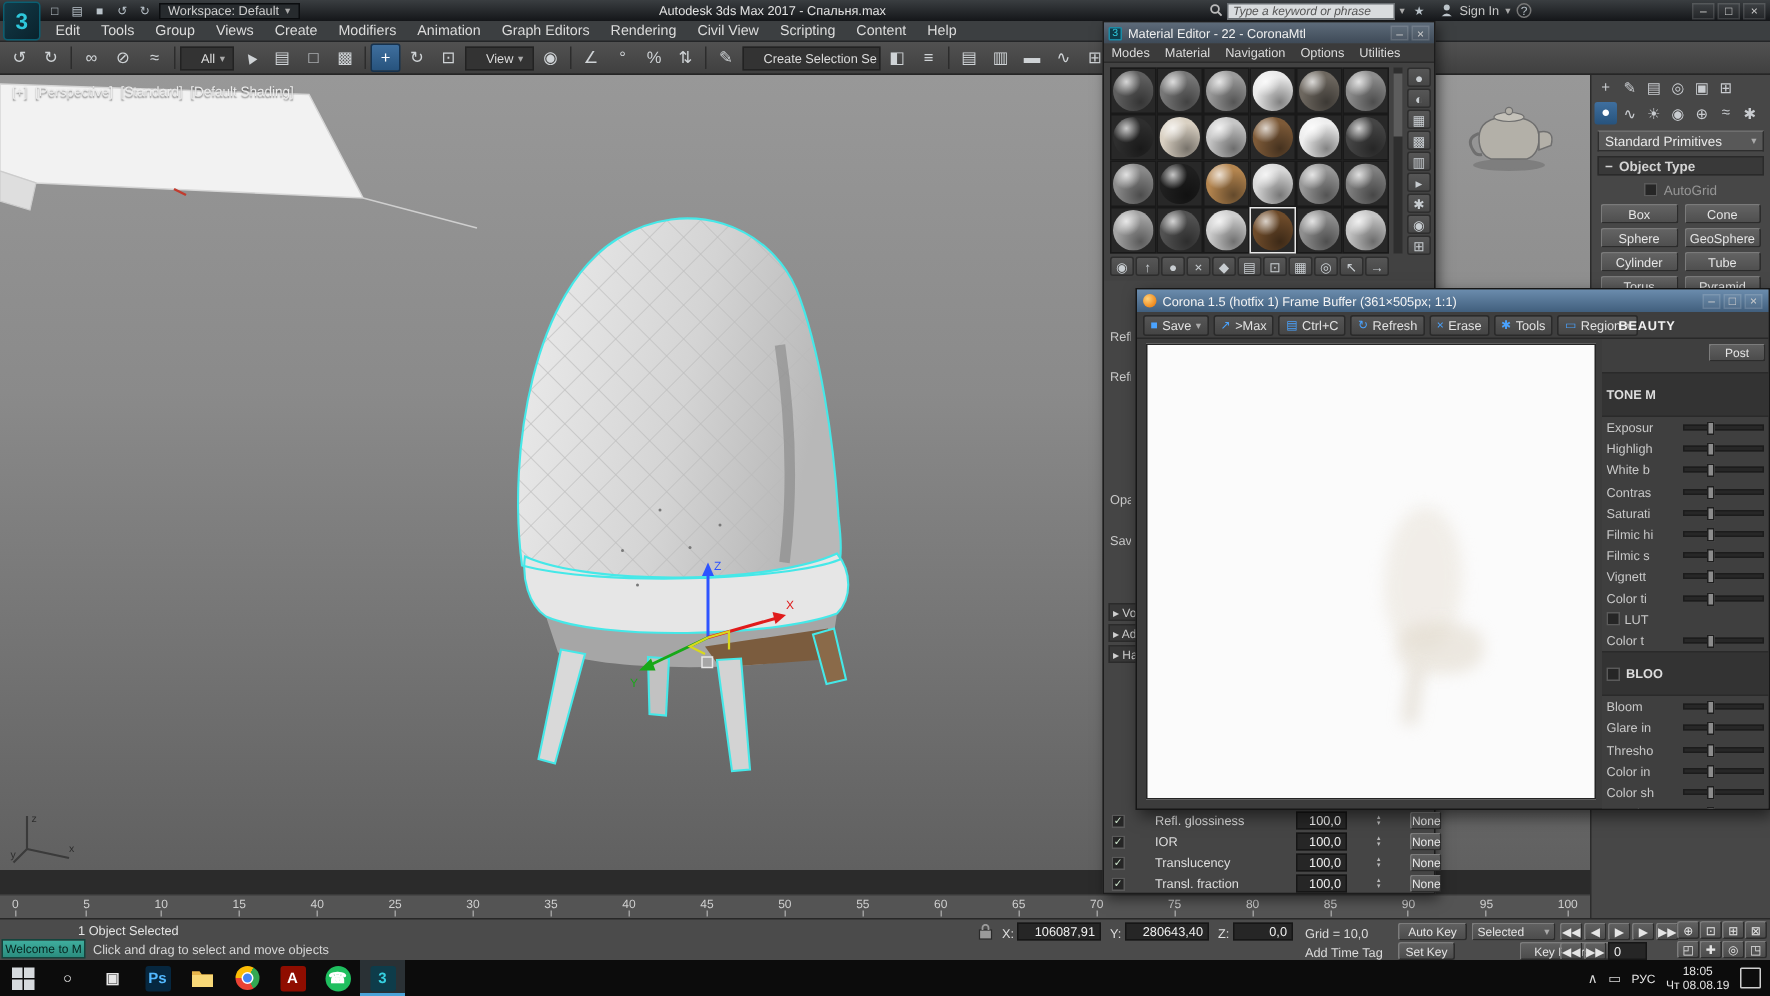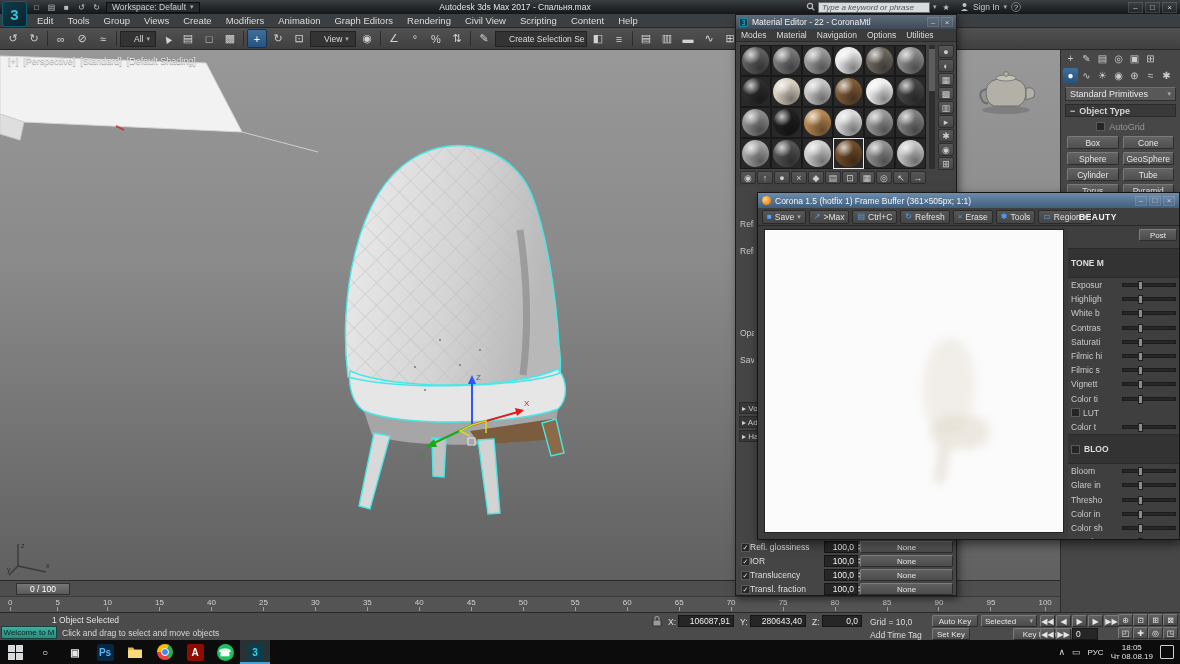--- a/index.html
+++ b/index.html
@@ -84,21 +84,21 @@
 .sphere{width:27px;height:27px;border-radius:50%;}
 #me-vscroll{position:absolute;left:193px;top:30px;width:6px;height:124px;background:#2e2e2e;}
 #me-vscroll div{position:absolute;left:0;top:4px;width:6px;height:42px;background:#5d5d5d;}
 #me-vicons{position:absolute;left:202px;top:30px;display:flex;flex-direction:column;gap:1px;}
 .me-icon{width:16px;height:13px;display:flex;align-items:center;justify-content:center;font-size:9px;color:#c8cdd1;background:linear-gradient(#565656,#474747);border:1px solid #2e2e2e;border-radius:2px;}
 #me-hicons{position:absolute;left:4px;top:156px;display:flex;gap:1px;}
 #me-params-bg{position:absolute;left:0;top:172px;right:0;bottom:0;background:#454545;}
 .strip-label{position:absolute;left:4px;width:14px;overflow:hidden;white-space:nowrap;font-size:8.5px;color:#c9c9c9;}
 .strip-sec{position:absolute;left:3px;width:21px;height:12px;overflow:hidden;background:#383838;border:1px solid #2b2b2b;font-size:8px;color:#d0d0d0;display:flex;align-items:center;gap:2px;padding-left:2px;white-space:nowrap;}
 #mp-rows{position:absolute;left:5px;top:526px;width:212px;display:flex;flex-direction:column;gap:2px;}
-.mp-row{display:flex;align-items:center;gap:0;height:12px;}
+.mp-row{display:flex;align-items:center;gap:20px;height:12px;}
 .chk{width:9px;height:9px;flex:none;background:#262626;border:1px solid #5a5a5a;color:#cfe8cf;font-size:7px;line-height:8px;text-align:center;}
 .mp-label{width:74px;flex:none;font-size:8.5px;color:#dedede;overflow:hidden;white-space:nowrap;}
 .mp-val{width:34px;flex:none;justify-content:flex-end;}
 .spin{display:flex;flex-direction:column;font-size:4.5px;color:#bbb;line-height:4px;}
 .mp-none{flex:1;height:12px;font-size:8px;}
 
 #vfb{position:absolute;left:757px;top:192px;width:423px;height:348px;background:#3c3c3c;border:1px solid #161616;box-shadow:2px 4px 10px rgba(0,0,0,.55);z-index:30;}
 #vfb-title{height:15px;background:linear-gradient(#6b8cad,#415f7d);display:flex;align-items:center;gap:4px;padding:0 4px;font-size:8.5px;color:#f4f4f4;}
 #vfb-logo{width:9px;height:9px;border-radius:50%;background:radial-gradient(circle at 35% 35%,#ffd27a,#f08a1d 70%);flex:none;}
 #vfb-ctls{margin-left:auto;display:flex;gap:2px;}
@@ -364,23 +364,20 @@
         <button class="obj-btn">GeoSphere</button>
         <button class="obj-btn">Cylinder</button>
         <button class="obj-btn">Tube</button>
         <button class="obj-btn">Torus</button>
         <button class="obj-btn">Pyramid</button>
         <button class="obj-btn">Teapot</button>
         <button class="obj-btn">Plane</button>
       </div>
   </div>
 
-  <div id="timeslider">
-    <div id="ts-handle">0 / 100</div>
-  </div>
   <div id="ruler">
     <div id="ruler-ticks">
         <div class="tick">
           <div class="tick-num">0</div>
           <div class="tick-line"></div>
         </div>
         <div class="tick">
           <div class="tick-num">5</div>
           <div class="tick-line"></div>
         </div>

